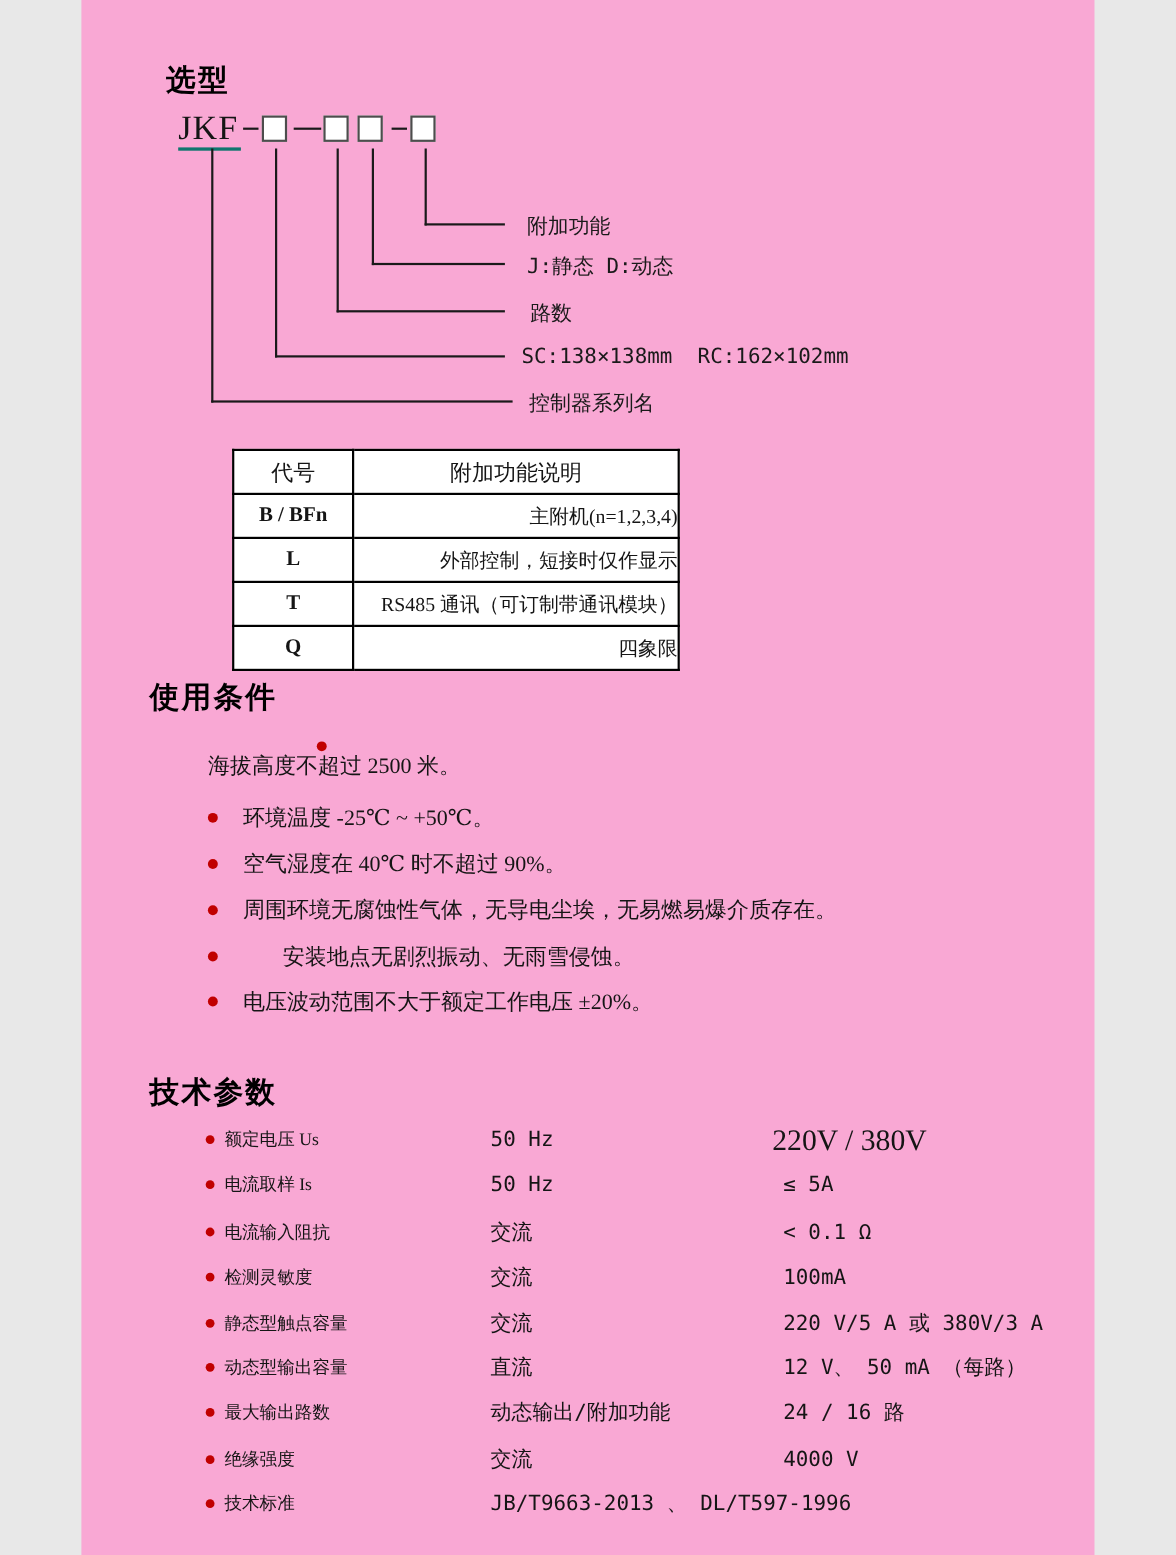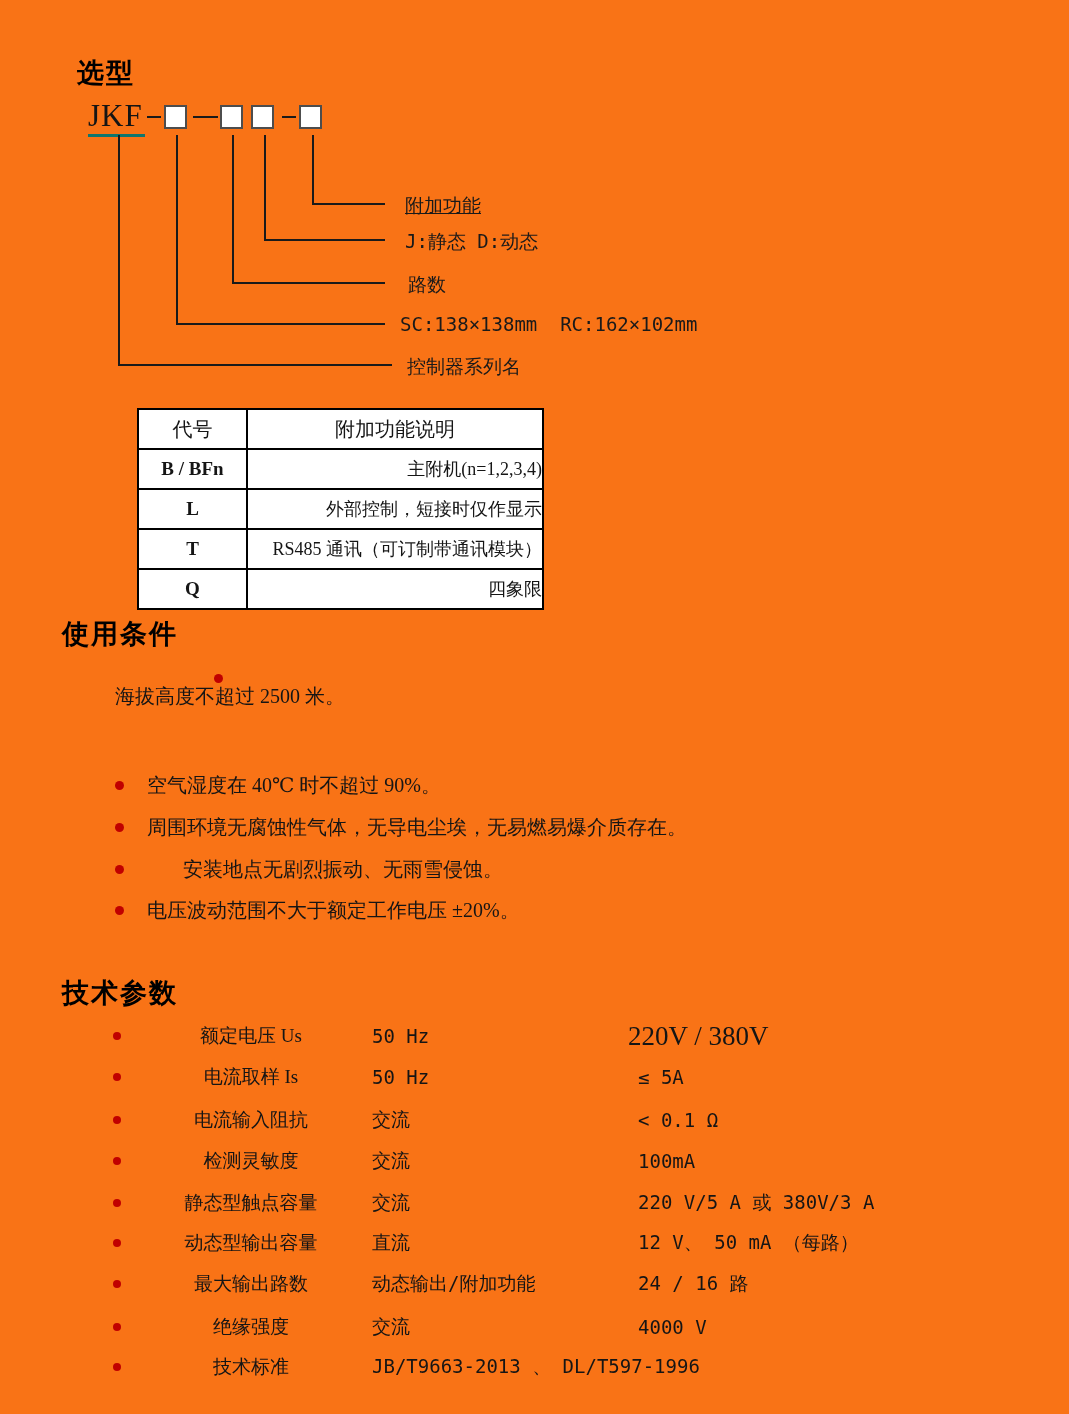--- a/index.html
+++ b/index.html
@@ -1,17 +1,17 @@
 <!DOCTYPE html>
 <html><head>
 <meta charset="utf-8">
 <style>
   html,body{margin:0;padding:0;background:#e8e8e8;}
   .page{
-    position:relative;width:1069px;height:1414px;background:#f97316;
+    position:relative;width:921px;height:1414px;background:#f9a8d4;
     font-family:"Liberation Serif","DejaVu Serif",serif;color:#151515;
     margin:0 auto;overflow:hidden;
   }
   .sec-title{
     position:absolute;margin:0;font-family:"Liberation Sans","DejaVu Sans",sans-serif;
     font-weight:bold;font-size:27px;color:#000;letter-spacing:2px;
   }
   
   .jkf{
     position:absolute;left:88px;top:99px;font-size:31px;line-height:1.1;
@@ -31,21 +31,21 @@
   .ftable td{border:2px solid #000;height:38px;padding:0;vertical-align:middle;}
   .ftable .c-code{width:107px;text-align:center;font-weight:bold;font-size:19px;}
   .ftable .c-desc{width:280px;text-align:right;padding-left:14px;font-size:18px;}
   .ftable .hdr{font-weight:normal;font-size:20px;text-align:center;}
   
   .cond-item{position:absolute;left:115px;height:28px;display:flex;align-items:center;font-size:20px;}
   .dot{width:9px;height:9px;border-radius:50%;background:#c00000;flex:0 0 auto;margin-right:23px;}
   
   .param-row{position:absolute;left:113px;height:30px;display:flex;align-items:center;}
   .p-dot{width:8px;height:8px;border-radius:50%;background:#c00000;flex:0 0 auto;margin-right:9px;}
-  .p-name{width:242px;font-size:19px;text-align:center;}
+  .p-name{width:242px;font-size:16px;}
   .p-cond{width:266px;font-size:19px;font-family:"DejaVu Sans Mono","Liberation Serif",monospace;white-space:pre;}
   .p-value{font-size:19px;font-family:"DejaVu Sans Mono","Liberation Serif",monospace;white-space:pre;}
   .p-value.big{
     font-size:27px;font-family:"Liberation Serif","DejaVu Serif",serif;margin-left:-10px;white-space:pre;
   }
 </style>
 </head>
 <body>
 
 <div class="page">
@@ -60,21 +60,21 @@
   <div class="mbox" style="left:251px;"></div>
   <div class="mdash" style="left:282px;width:14px;"></div>
   <div class="mbox" style="left:299px;"></div>
 
   <div class="elbow" style="left:312px;top:135px;width:71px;height:68px;"></div>
   <div class="elbow" style="left:264px;top:135px;width:119px;height:104px;"></div>
   <div class="elbow" style="left:232px;top:135px;width:151px;height:147px;"></div>
   <div class="elbow" style="left:176px;top:135px;width:207px;height:188px;"></div>
   <div class="elbow" style="left:118px;top:135px;width:272px;height:229px;"></div>
 
-  <span class="callout-label" style="left:405px;top:193px;text-decoration:underline;">附加功能</span>
+  <span class="callout-label" style="left:405px;top:193px;">附加功能</span>
   <span class="callout-label" style="left:405px;top:229px;">J:静态 D:动态</span>
   <span class="callout-label" style="left:408px;top:272px;">路数</span>
   <span class="callout-label" style="left:400px;top:313px;">SC:138×138mm  RC:162×102mm</span>
   <span class="callout-label" style="left:407px;top:354px;">控制器系列名</span>
 
   <table class="ftable">
     <tbody>
         <tr>
       <td class="c-code hdr">代号</td>
       <td class="c-desc hdr" style="text-align:center;padding-left:0;">附加功能说明</td>
@@ -96,20 +96,24 @@
       <td class="c-desc">四象限</td>
     </tr>
   </tbody>
     </table>
 
   <h2 class="sec-title" style="left:62px;top:616px;">使用条件</h2>
 
   <div class="cond-item" style="top:674px;flex-direction:column;">
     <span class="dot"></span>
     <span>海拔高度不超过 2500 米。</span>
+  </div>
+  <div class="cond-item" style="top:729px;">
+    <span class="dot"></span>
+    <span>环境温度 -25℃ ~ +50℃。</span>
   </div>
   <div class="cond-item" style="top:771px;">
     <span class="dot"></span>
     <span>空气湿度在 40℃ 时不超过  90%。</span>
   </div>
   <div class="cond-item" style="top:813px;">
     <span class="dot"></span>
     <span>周围环境无腐蚀性气体，无导电尘埃，无易燃易爆介质存在。</span>
   </div>
   <div class="cond-item" style="top:855px;gap:36px;">

